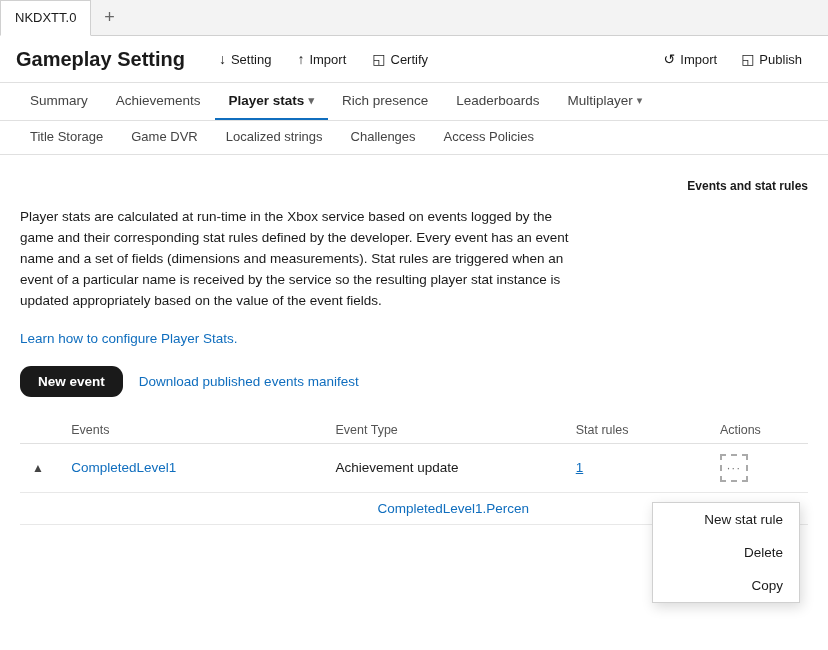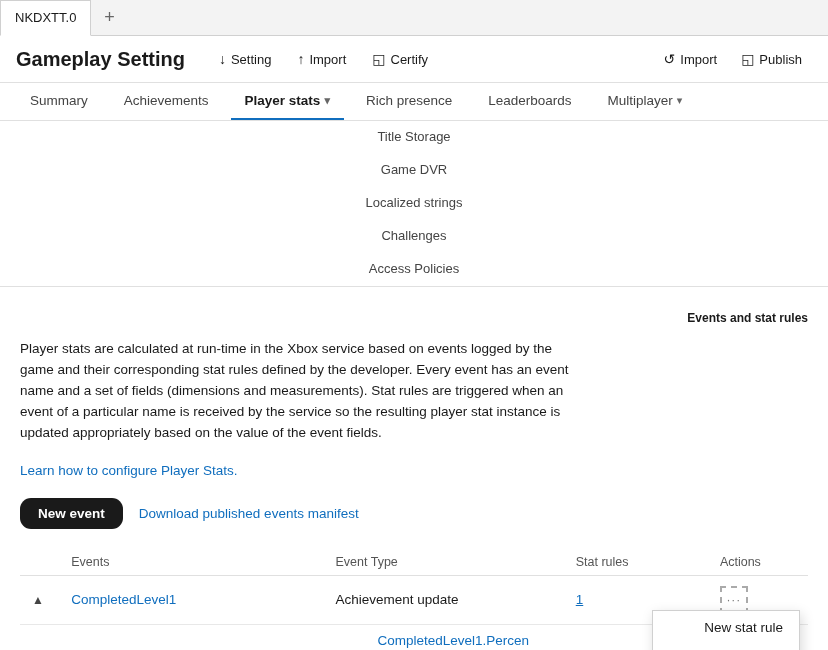--- a/index.html
+++ b/index.html
@@ -86,21 +86,21 @@
       gap: 4px;
       margin-left: auto;
     }
 
     
     .primary-nav {
       display: flex;
       align-items: center;
       padding: 0 16px;
       border-bottom: 1px solid #e0e0e0;
-      gap: 8px;
+      gap: 0;
     }
     .nav-item {
       padding: 10px 14px;
       font-size: 13.5px;
       color: #444;
       cursor: pointer;
       border-bottom: 2px solid transparent;
       white-space: nowrap;
     }
     .nav-item.active {
@@ -118,21 +118,20 @@
       color: #666;
     }
 
     
     .secondary-nav {
       display: flex;
       align-items: center;
       padding: 0 16px;
       border-bottom: 1px solid #e0e0e0;
       gap: 0;
-      flex-direction: column;
     }
     .sec-nav-item {
       padding: 8px 14px;
       font-size: 13px;
       color: #444;
       cursor: pointer;
       border-bottom: 2px solid transparent;
       white-space: nowrap;
     }
 
@@ -254,21 +253,21 @@
       text-decoration: none;
     }
 
     
     .context-menu-container {
       position: relative;
     }
     .context-menu {
       position: absolute;
       right: 0;
-      top: 24px;
+      top: 48px;
       background: #fff;
       border: 1px solid #d0d0d0;
       box-shadow: 2px 4px 12px rgba(0,0,0,0.15);
       min-width: 148px;
       z-index: 100;
     }
     .context-menu-item {
       padding: 9px 16px;
       font-size: 13.5px;
       color: #1a1a1a;

